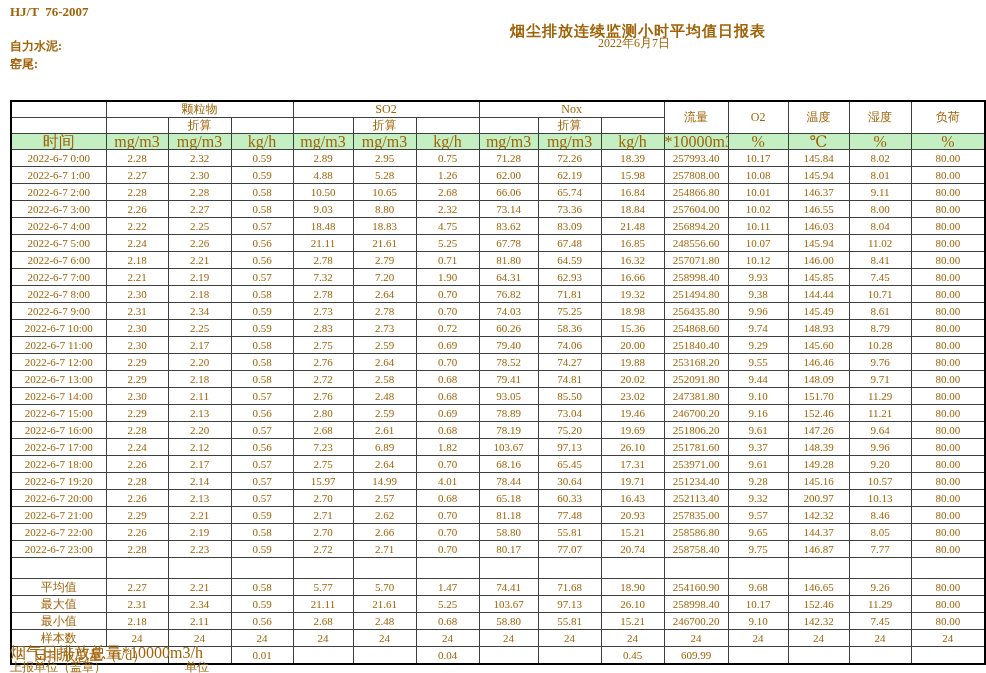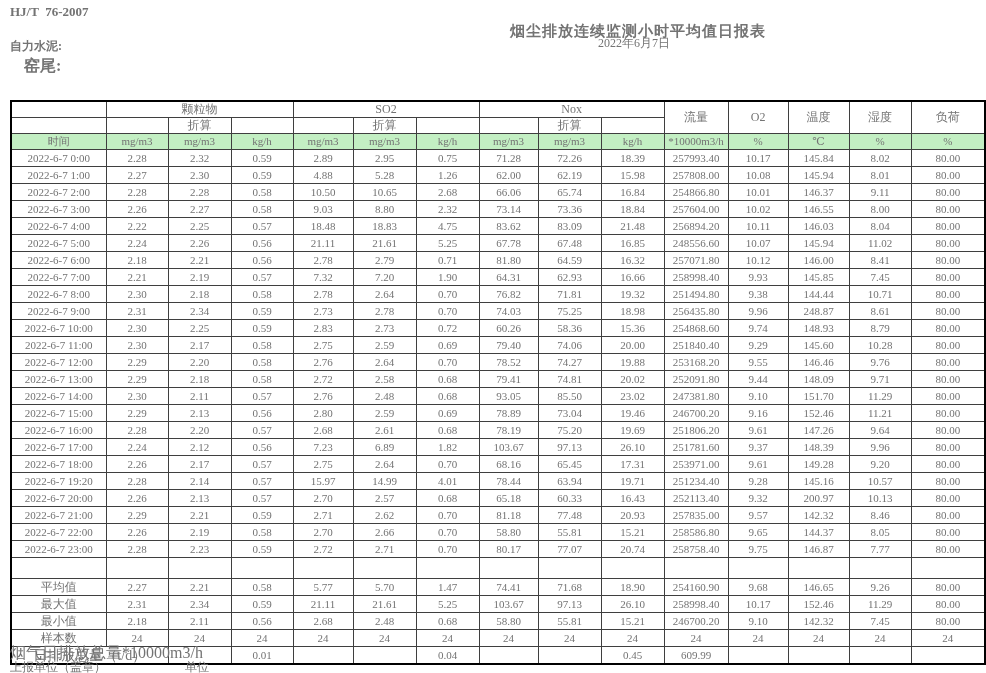--- a/index.html
+++ b/index.html
@@ -1,29 +1,29 @@
 <!DOCTYPE html>
 <html style="--green: #c3efc3;"><head>
 <meta charset="utf-8">
 <style>
   html,body{margin:0;padding:0;background:#fff;}
   .page{position:relative;width:986px;height:673px;background:#ffffff;overflow:hidden;
-        font-family:"Liberation Serif","DejaVu Serif",serif;color:#737373;}
+        font-family:"Liberation Serif","DejaVu Serif",serif;color:#a16207;}
   .std{position:absolute;left:10px;top:4px;font-size:13px;font-weight:bold;white-space:pre;}
   .title{position:absolute;left:288px;top:22px;width:700px;text-align:center;
          font-size:15px;font-weight:bold;letter-spacing:1px;}
   .company{position:absolute;left:10px;top:38px;font-size:12px;font-weight:bold;}
-  .kiln{position:absolute;left:24px;top:56px;font-size:16px;font-weight:bold;}
+  .kiln{position:absolute;left:10px;top:56px;font-size:12px;font-weight:bold;}
   .date{position:absolute;left:598px;top:35px;font-size:12px;}
   table.report{position:absolute;left:10px;top:100px;width:974px;border-collapse:collapse;
          table-layout:fixed;font-size:11px;text-align:center;border:2px solid #000;}
   table.report td{border:1px solid #3f3f3f;padding:0;height:16px;line-height:15px;
          overflow:hidden;white-space:nowrap;vertical-align:middle;}
   tr.hdr td{font-size:12px;height:15px;}
-  tr.units td{background:var(--green,#c3efc3);font-size:11px;height:15px;}
+  tr.units td{background:var(--green,#c3efc3);font-size:16px;height:15px;}
   tr.blank td{height:20px;}
   td.time{font-size:11px;margin-top:36px;}
   td.sum-label{font-size:12px;}
   td.total-label{font-size:14px;text-align:center;padding-left:3px;}
   .f1{position:absolute;left:10px;top:643px;font-size:16px;}
   .f2a{position:absolute;left:10px;top:659px;font-size:12px;}
   .f2b{position:absolute;left:185px;top:659px;font-size:12px;}
 </style>
 </head>
 <body>
@@ -255,21 +255,21 @@
           <td>2.34</td>
           <td>0.59</td>
           <td>2.73</td>
           <td>2.78</td>
           <td>0.70</td>
           <td>74.03</td>
           <td>75.25</td>
           <td>18.98</td>
           <td>256435.80</td>
           <td>9.96</td>
-          <td>248.87</td>
+          <td>145.49</td>
           <td>8.61</td>
           <td>80.00</td>
         </tr>
         <tr>
           <td class="time">2022-6-7 10:00</td>
           <td>2.30</td>
           <td>2.25</td>
           <td>0.59</td>
           <td>2.83</td>
           <td>2.73</td>
@@ -421,21 +421,21 @@
         </tr>
         <tr>
           <td class="time">2022-6-7 19:20</td>
           <td>2.28</td>
           <td>2.14</td>
           <td>0.57</td>
           <td>15.97</td>
           <td>14.99</td>
           <td>4.01</td>
           <td>78.44</td>
-          <td>63.94</td>
+          <td>30.64</td>
           <td>19.71</td>
           <td>251234.40</td>
           <td>9.28</td>
           <td>145.16</td>
           <td>10.57</td>
           <td>80.00</td>
         </tr>
         <tr>
           <td class="time">2022-6-7 20:00</td>
           <td>2.26</td>

